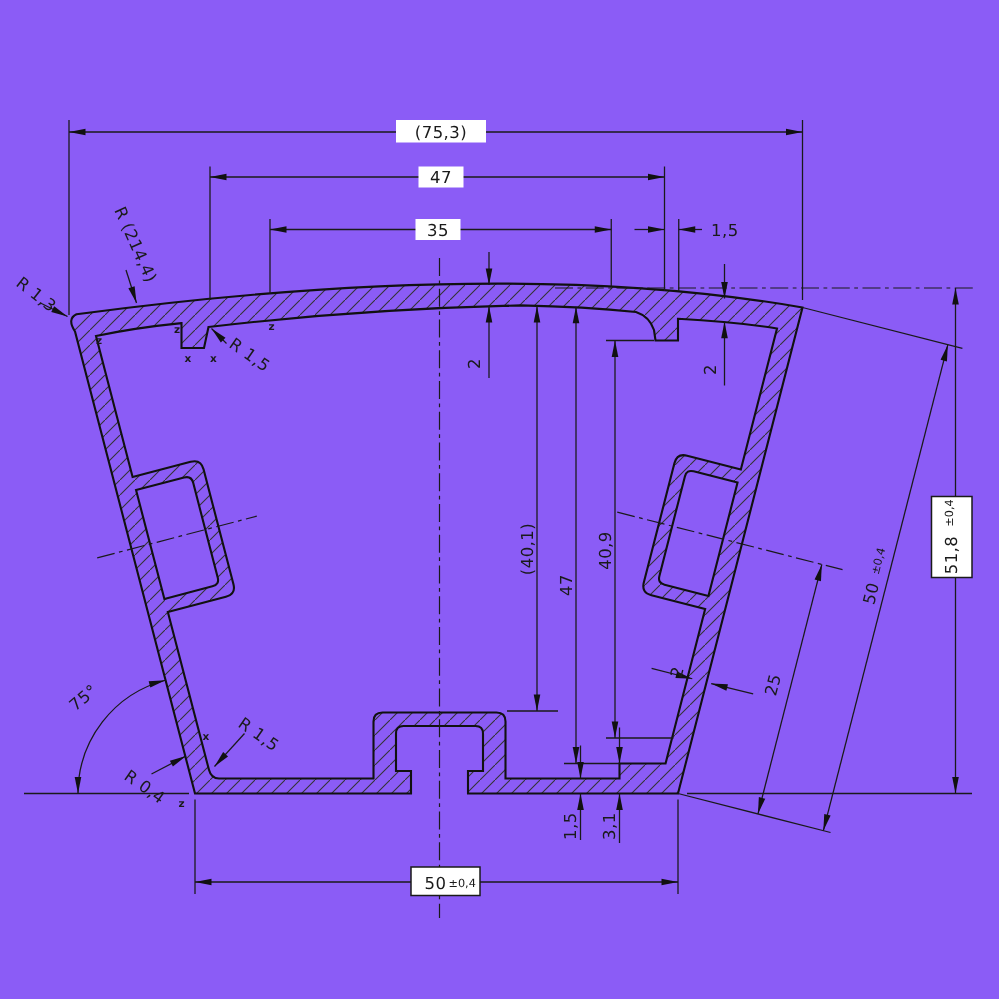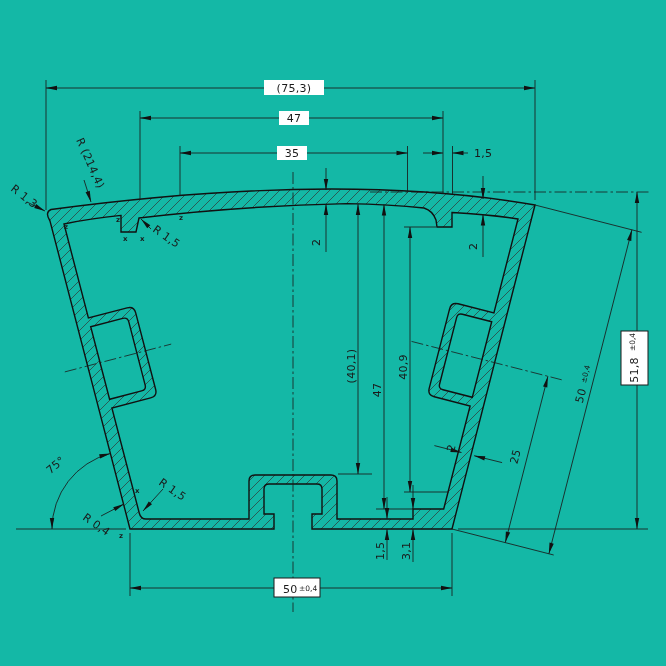--- a/index.html
+++ b/index.html
@@ -1,16 +1,16 @@
 <!DOCTYPE html>
 <html><head>
 <meta charset="utf-8">
 <style>
   html,body{margin:0;padding:0;background:#fff;}
-  .stage{position:relative;width:666px;height:666px;background:#14b8a6;overflow:hidden;
+  .stage{position:relative;width:666px;height:666px;background:#8b5cf6;overflow:hidden;
          font-family:"DejaVu Sans", sans-serif;}
   svg{display:block}
   text{fill:#1a1a1a;font-family:"DejaVu Sans", sans-serif;font-size:11px;letter-spacing:.3px;}
   .tol{font-size:7.5px;letter-spacing:0;}
   .mark{font-size:7px;font-weight:bold;letter-spacing:0;}
   .thin line, .thin path{stroke:#1a1a1a;stroke-width:.85;fill:none;}
   .cl line{stroke:#1a1a1a;stroke-width:.8;fill:none;stroke-dasharray:12 3 2.5 3;}
   .profile{fill:url(#h);stroke:#111;stroke-width:1.4;fill-rule:evenodd;}
   .wbox{fill:#fff;stroke:none;}
   .bbox{fill:#fff;stroke:#1a1a1a;stroke-width:1;}

